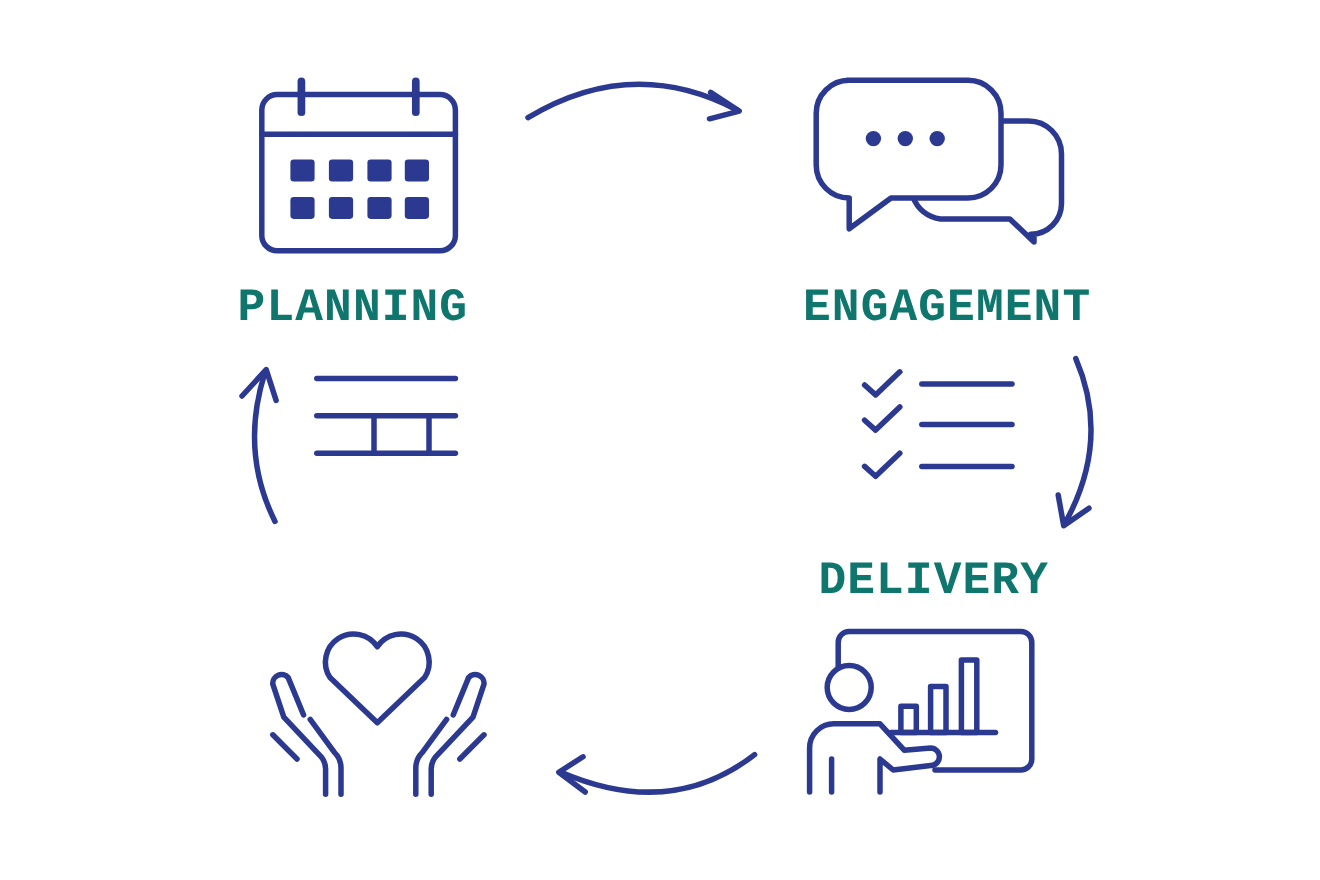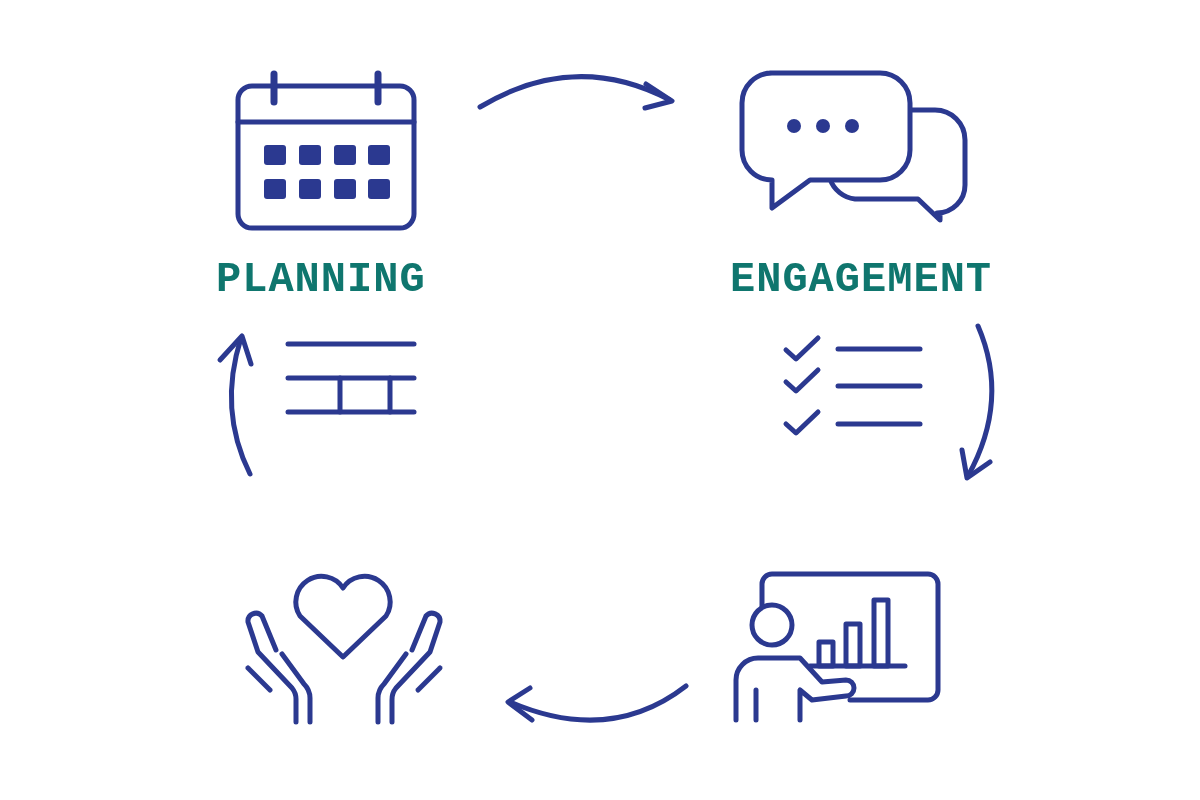--- a/index.html
+++ b/index.html
@@ -105,13 +105,14 @@
       <line x1="288" y1="344" x2="414" y2="344"></line>
       <line x1="288" y1="378" x2="414" y2="378"></line>
       <line x1="288" y1="412" x2="414" y2="412"></line>
       <line x1="340" y1="378" x2="340" y2="412"></line>
       <line x1="390" y1="378" x2="390" y2="412"></line>
     </g>
   </svg>
 
   <div class="label" style="left:216px; top:259px;">PLANNING</div>
   <div class="label" style="left:698px; top:259px;margin-left:32px;">ENGAGEMENT</div>
+  <div class="label" style="left:744px; top:507px;">DELIVERY</div>
 </div>
 
 </body></html>

